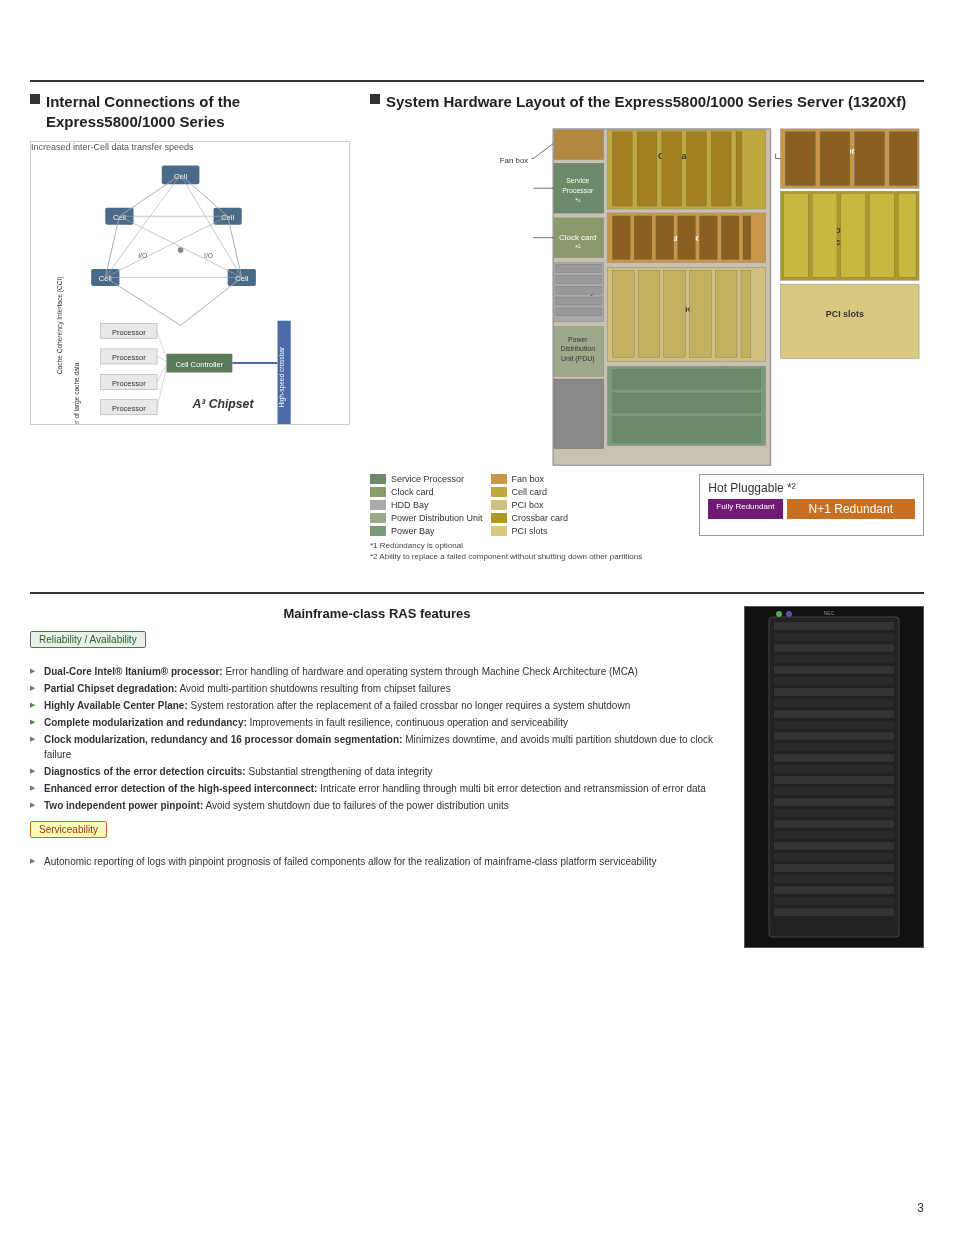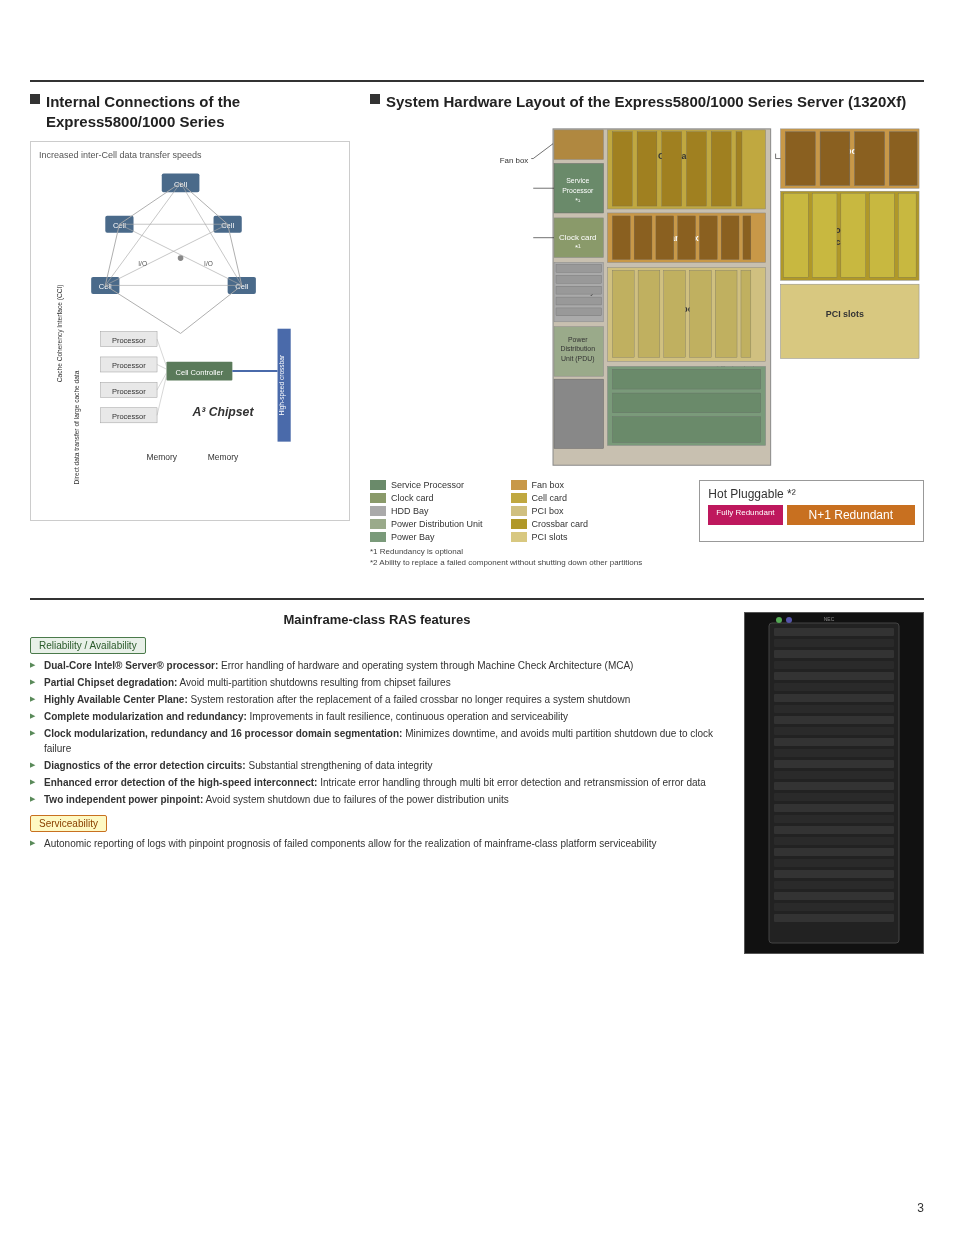--- a/index.html
+++ b/index.html
@@ -51,36 +51,35 @@
       margin-top: 2px;
     }
     .section-title-text {
       line-height: 1.3;
     }
 
     
     .internal-diagram {
       border: 1px solid #ccc;
       background: #fff;
-      padding: 8px;
       position: relative;
-      height: 380px;
+      height: 284px;
       overflow: hidden;
     }
     .diagram-subtitle {
       font-size: 9px;
       color: #555;
       margin-bottom: 4px;
     }
 
     
     .legend-area {
       display: flex;
-      gap: 28px;
-      margin-top: 6px;
+      gap: 8px;
+      margin-top: 0;
       flex-wrap: wrap;
       justify-content: flex-end;
     }
     .legend-col {
       display: flex;
       flex-direction: column;
       gap: 3px;
     }
     .legend-item {
       display: flex;
@@ -120,21 +119,21 @@
       margin-bottom: 10px;
       text-align: center;
     }
     .ras-badge {
       display: inline-block;
       background: #e8f0e8;
       border: 1px solid #4a7a4a;
       color: #2a5a2a;
       font-size: 10px;
       padding: 2px 8px;
-      margin-bottom: 4px;
+      margin-bottom: 16px;
       border-radius: 2px;
     }
     .ras-badge.orange {
       background: #fef9c3;
       border-color: #c87020;
       color: #8a4000;
     }
     .ras-list {
       list-style: none;
       margin-bottom: 8px;
@@ -425,42 +424,42 @@
             </div>
             <div class="legend-item">
               <div class="legend-color" style="background:#d8c880;"></div>
               <span>PCI slots</span>
             </div>
           </div>
 
           <div style="margin-left:auto; border:1px solid #999; padding:6px 8px; font-size:8px;">
             <div style="font-size:12px; margin-bottom:4px;">Hot Pluggable *²</div>
             <div style="display:flex; gap:4px;">
-              <div style="background:#be185d; color:white; padding:3px 8px; font-size:8px; text-align:center;">Fully Redundant</div>
+              <div style="background:#701a75; color:white; padding:3px 8px; font-size:8px; text-align:center;">Fully Redundant</div>
               <div style="background:#c87020; color:white; padding:3px 22px; font-size:12px; text-align:center;">N+1 Redundant</div>
             </div>
           </div>
         </div>
 
         
         <div class="notes-area">
           <div>*1 Redundancy is optional</div>
           <div>*2 Ability to replace a failed component without shutting down other partitions</div>
         </div>
       </div>
     </div>
   </div>
 
   <div class="bottom-section">
     <div class="ras-content">
       <div class="ras-title">Mainframe-class RAS features</div>
 
       <div class="ras-badge">Reliability / Availability</div>
       <ul class="ras-list">
-        <li><b>Dual-Core Intel® Server® processor:</b> <span>Error handling of hardware and operating system through Machine Check Architecture (MCA)</span></li>
+        <li><b>Dual-Core Intel® Itanium® processor:</b> <span>Error handling of hardware and operating system through Machine Check Architecture (MCA)</span></li>
         <li><b>Partial Chipset degradation:</b> <span>Avoid multi-partition shutdowns resulting from chipset failures</span></li>
         <li><b>Highly Available Center Plane:</b> <span>System restoration after the replacement of a failed crossbar no longer requires a system shutdown</span></li>
         <li><b>Complete modularization and redundancy:</b> <span>Improvements in fault resilience, continuous operation and serviceability</span></li>
         <li><b>Clock modularization, redundancy and 16 processor domain segmentation:</b> <span>Minimizes downtime, and avoids multi partition shutdown due to clock failure</span></li>
         <li><b>Diagnostics of the error detection circuits:</b> <span>Substantial strengthening of data integrity</span></li>
         <li><b>Enhanced error detection of the high-speed interconnect:</b> <span>Intricate error handling through multi bit error detection and retransmission of error data</span></li>
         <li><b>Two independent power pinpoint:</b> <span>Avoid system shutdown due to failures of the power distribution units</span></li>
       </ul>
 
       <div class="ras-badge orange">Serviceability</div>

